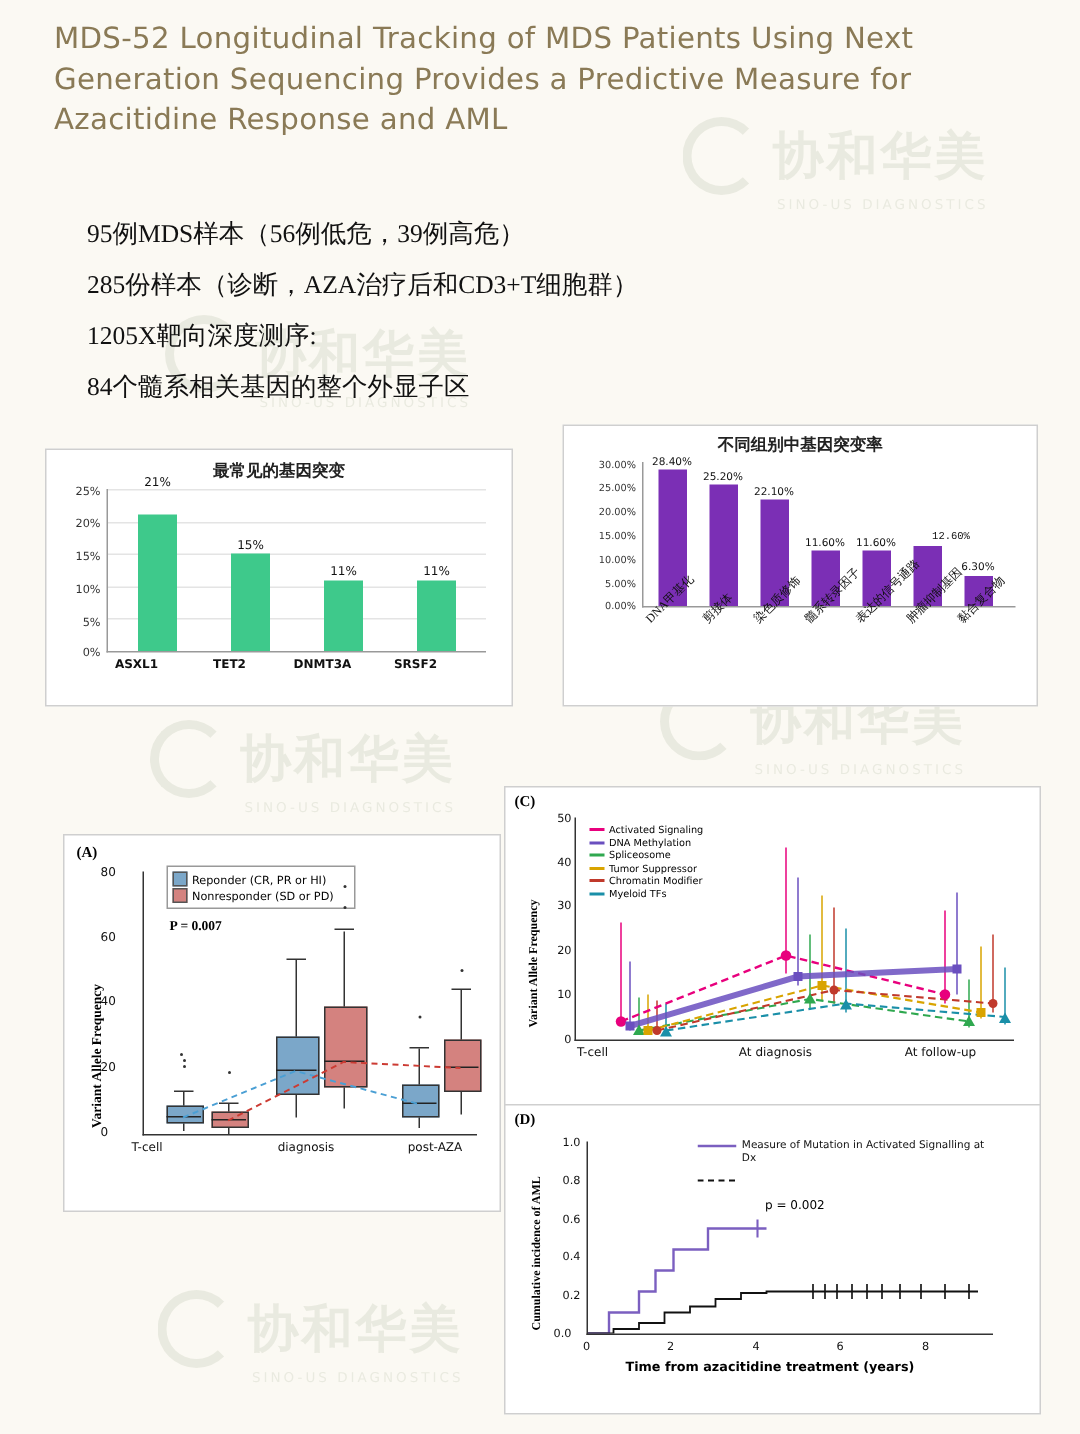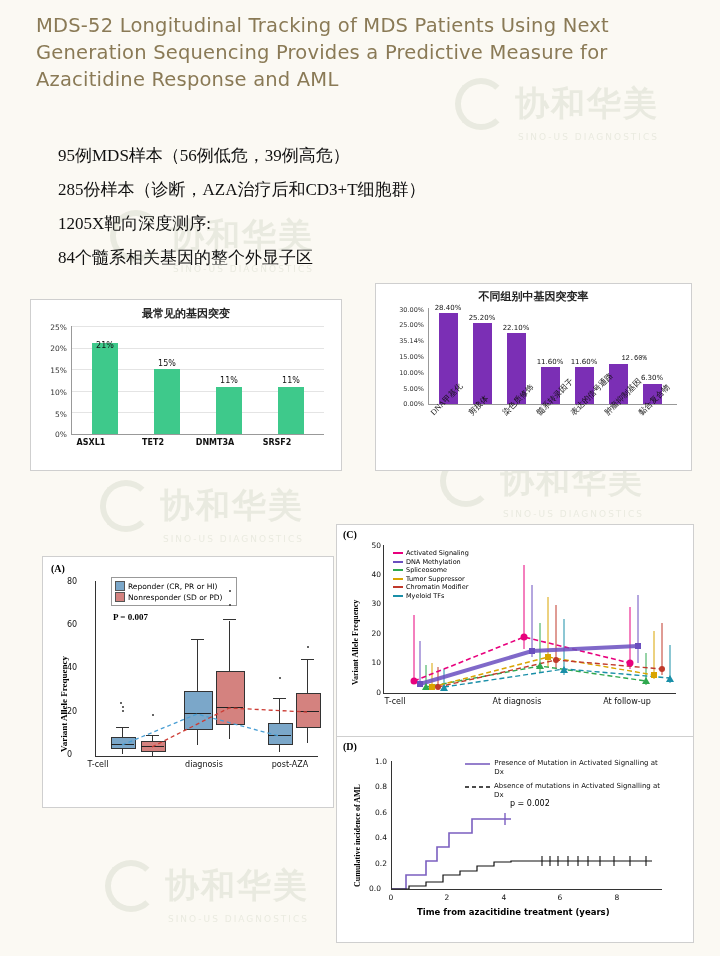--- a/index.html
+++ b/index.html
@@ -178,21 +178,21 @@
   <div class="ytick" style="top:130px;">0%</div>
 
   <div class="plot" id="c1plot">
     <div class="grid" style="top:0;"></div>
     <div class="grid" style="top:21.6px;"></div>
     <div class="grid" style="top:43.2px;"></div>
     <div class="grid" style="top:64.8px;"></div>
     <div class="grid" style="top:86.4px;"></div>
 
     <div class="bar" style="left:20px;height:90.7px;"></div>
-    <div class="blab" style="left:13px;bottom:84px;">21%</div>
+    <div class="blab" style="left:13px;bottom:108px;">21%</div>
 
     <div class="bar" style="left:82px;height:64.8px;"></div>
     <div class="blab" style="left:75px;bottom:66px;">15%</div>
 
     <div class="bar" style="left:144px;height:47.5px;"></div>
     <div class="blab" style="left:137px;bottom:49px;">11%</div>
 
     <div class="bar" style="left:206px;height:47.5px;"></div>
     <div class="blab" style="left:199px;bottom:49px;">11%</div>
   </div>
@@ -201,21 +201,21 @@
   <div class="xtick" style="left:96px;top:138px;">TET2</div>
   <div class="xtick" style="left:158px;top:138px;">DNMT3A</div>
   <div class="xtick" style="left:220px;top:138px;">SRSF2</div>
 </div>
 
 <div class="panel" id="chart2">
   <div class="c-title">不同组别中基因突变率</div>
 
   <div class="ytick" style="top:22px;">30.00%</div>
   <div class="ytick" style="top:37px;text-align:right;">25.00%</div>
-  <div class="ytick" style="top:53px;">35.14%</div>
+  <div class="ytick" style="top:53px;">20.00%</div>
   <div class="ytick" style="top:69px;">15.00%</div>
   <div class="ytick" style="top:85px;">10.00%</div>
   <div class="ytick" style="top:101px;">5.00%</div>
   <div class="ytick" style="top:116px;">0.00%</div>
 
   <div class="plot" id="c2plot">
     <div class="bar" style="left:10px;height:90.9px;"></div>
     <div class="blab" style="left:-2px;bottom:92px;">28.40%</div>
 
     <div class="bar" style="left:44px;height:80.6px;"></div>
@@ -427,27 +427,26 @@
   <div class="ytickD" style="left:26px;top:71px;">0.6</div>
   <div class="ytickD" style="left:26px;top:96px;">0.4</div>
   <div class="ytickD" style="left:26px;top:122px;">0.2</div>
   <div class="ytickD" style="left:26px;top:147px;text-align:center;">0.0</div>
 
   <div class="legendD" style="left:128px;top:22px;width:200px;">
     <div style="display:flex;align-items:flex-start;margin-bottom:5px;">
       <svg width="26" height="10">
           <line x1="0" y1="5" x2="26" y2="5" stroke="#7b5fc0" stroke-width="1.6"></line>
         </svg>
-      <span style="margin-left:4px;">Presence of Mutation in Activated Signalling at Dx</span>
+      <span style="margin-left:4px;">Measure of Mutation in Activated Signalling at Dx</span>
     </div>
     <div style="display:flex;align-items:flex-start;">
       <svg width="26" height="10">
           <line x1="0" y1="5" x2="26" y2="5" stroke="#111" stroke-width="1.3" stroke-dasharray="4,3"></line>
         </svg>
-      <span style="margin-left:4px;">Absence of mutations in Activated Signalling at Dx</span>
     </div>
   </div>
 
   <div class="plot" id="pdplot">
     <svg width="270" height="128" style="position:absolute;left:0;top:0;">
 
       <polyline points="0,128 14,128 14,114 22,114 22,114 34,114 34,100 45,100 45,86 57,86 57,72 68,72 68,72 80,72 80,58 119,58" fill="none" stroke="#7b5fc0" stroke-width="1.6"></polyline>
       <line x1="113" y1="52" x2="113" y2="64" stroke="#7b5fc0" stroke-width="1.4"></line>
 
       <polyline points="0,128 17,128 17,125 34,125 34,121 51,121 51,114 68,114 68,110 85,110 85,105 102,105 102,101 119,101 119,100 145,100 145,100 260,100" fill="none" stroke="#111" stroke-width="1.2"></polyline>

